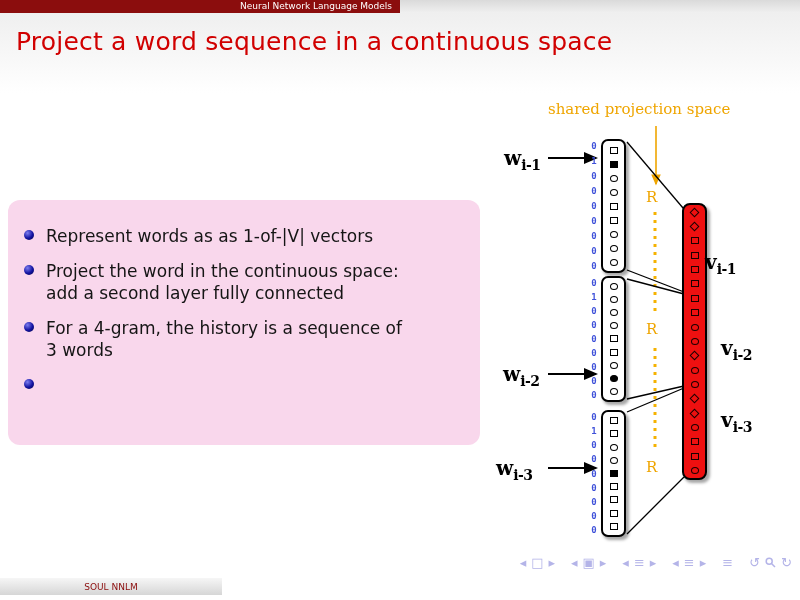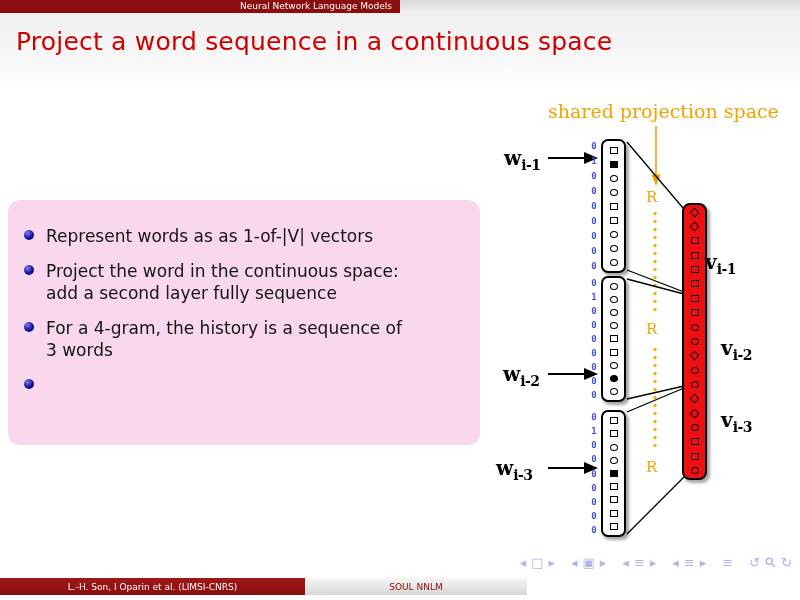--- a/index.html
+++ b/index.html
@@ -25,21 +25,21 @@
   .content-box ul{list-style:none;margin:0;padding:0;}
   .content-box li{display:flex;gap:12px;margin-bottom:13px;font-size:17px;
     line-height:1.3;color:#151515;}
   .content-box li .txt{white-space:pre-line;}
   .ball{flex:0 0 10px;width:10px;height:10px;border-radius:50%;margin-top:5px;
     background:radial-gradient(circle at 35% 30%, #7d7df0, #1212a0 55%, #05053d);}
 
   
   .overlay{position:absolute;left:0;top:0;pointer-events:none;}
   .shared-label{position:absolute;left:548px;top:100px;font-family:"DejaVu Serif",serif;
-    font-size:19px;color:var(--accent_orange,#efa500);}
+    font-size:15px;color:var(--accent_orange,#efa500);}
   .r-label{position:absolute;font-family:"DejaVu Serif",serif;font-size:15px;
     color:var(--accent_orange,#efa500);}
   .vec-digits{position:absolute;width:10px;display:flex;flex-direction:column;
     justify-content:space-between;font-size:9px;font-weight:bold;text-align:center;
     color:var(--digit_blue,#3f51d9);font-family:"DejaVu Sans Mono",monospace;}
   .vecbox{position:absolute;width:25px;border:2.5px solid #000;border-radius:7px;
     background:#fff;box-sizing:border-box;box-shadow:2.5px 3px 3px rgba(0,0,0,.35);
     display:flex;flex-direction:column;justify-content:space-around;align-items:center;
     padding:2px 0;}
   .cell{display:block;width:8px;height:7px;border:1.6px solid #000;background:#fff;
@@ -88,21 +88,21 @@
 
   <div class="content-box">
     <ul>
         <li>
           <span class="ball"></span>
           <span class="txt">Represent words as as 1-of-|V| vectors</span>
         </li>
         <li>
           <span class="ball"></span>
           <span class="txt">Project the word in the continuous space:
-add a second layer fully sequence</span>
+add a second layer fully connected</span>
         </li>
         <li>
           <span class="ball"></span>
           <span class="txt">For a 4-gram, the history is a sequence of
 3 words</span>
         </li>
         <li>
           <span class="ball"></span>
         </li>
       </ul>
@@ -268,17 +268,16 @@
       <span class="sp">≡</span>
       <span class="sp">↺</span>
       <svg width="11" height="11">
         <circle cx="4.2" cy="4.2" r="3" fill="none" stroke="#b4b4e8" stroke-width="1.5"></circle>
         <line x1="6.5" y1="6.5" x2="10" y2="10" stroke="#b4b4e8" stroke-width="1.5"></line>
       </svg>
       <span>↻</span>
     </div>
 
   <div class="footer">
-    <div class="f1">L.-H. Son, I Oparin et al. (LIMSI-CNRS)</div>
     <div class="f2">SOUL NNLM</div>
   </div>
 
 </div>
 
 </body></html>

